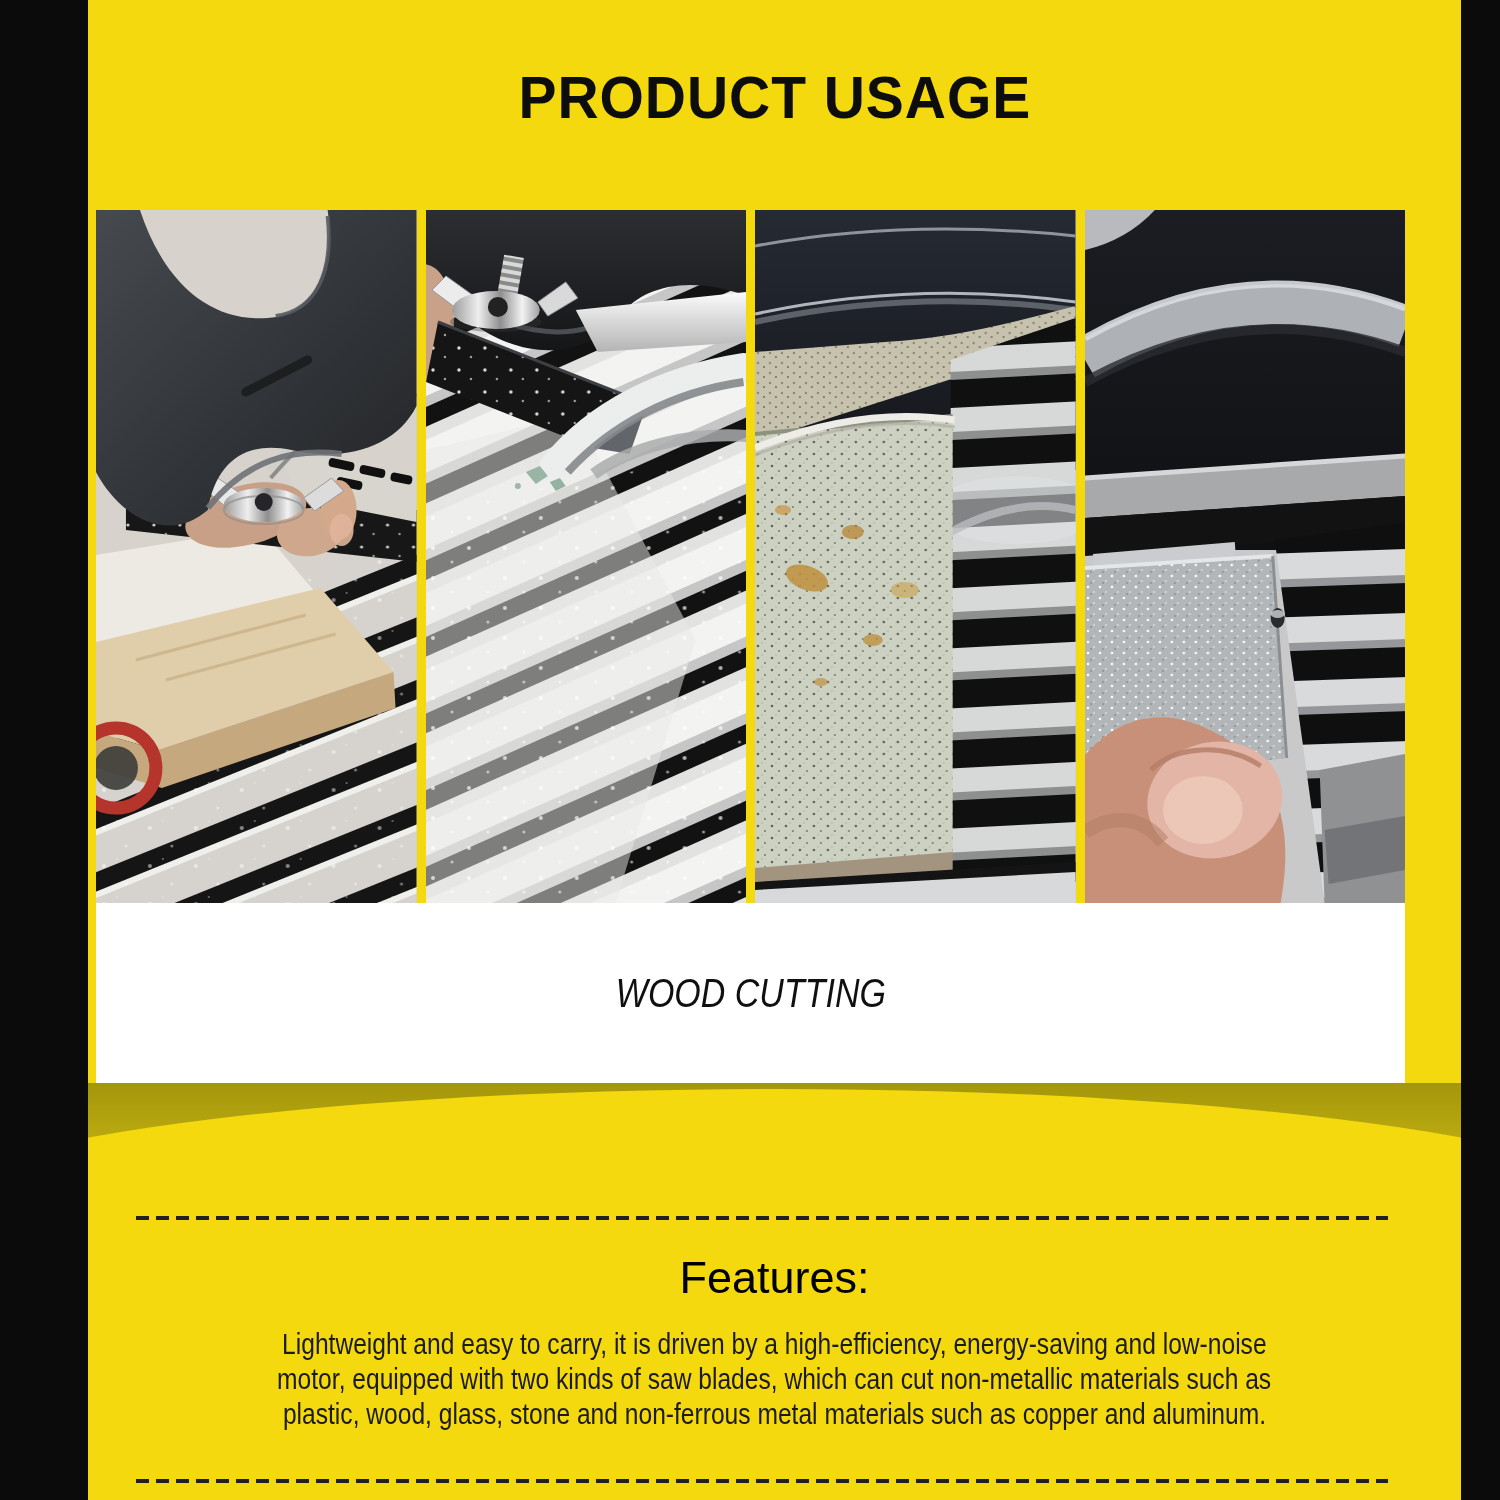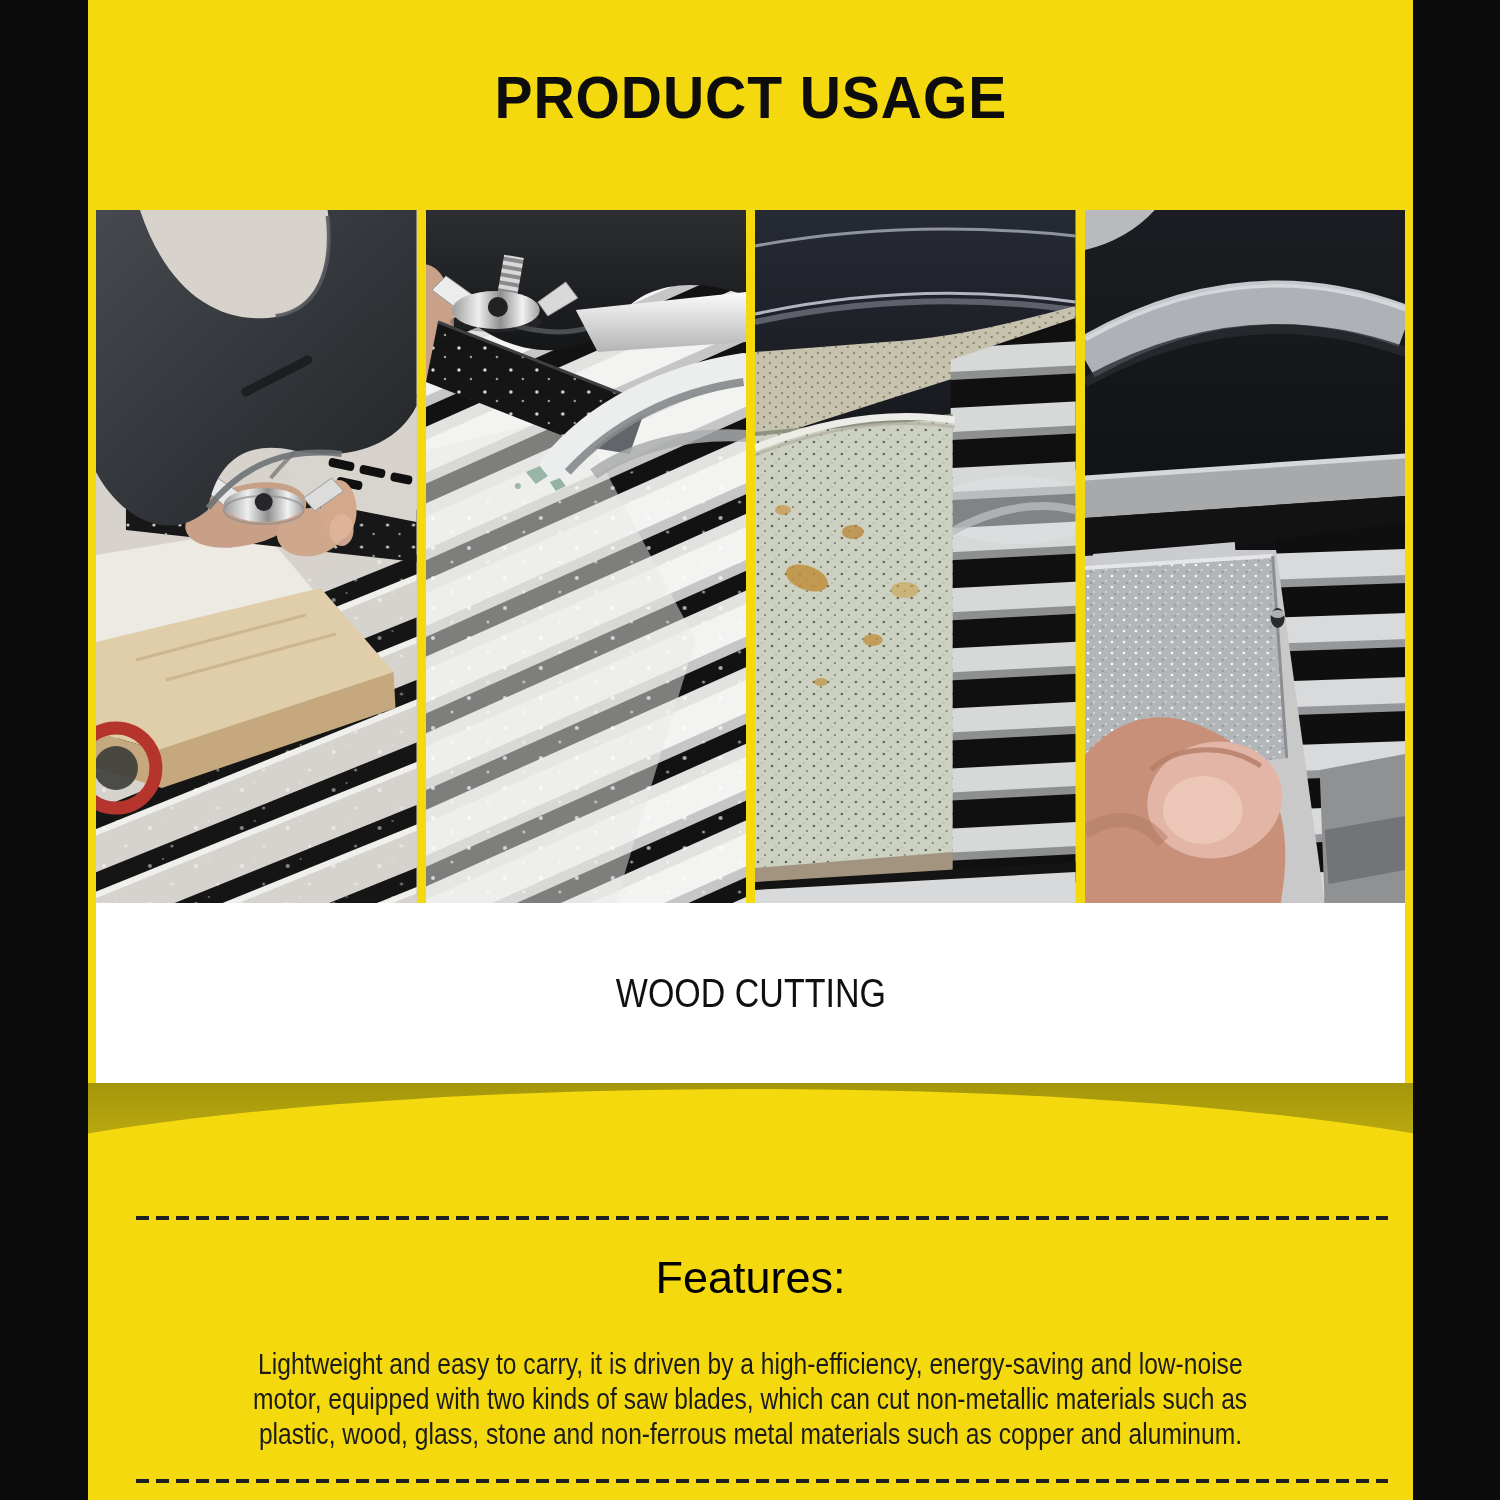--- a/index.html
+++ b/index.html
@@ -5,39 +5,40 @@
   html,body{margin:0;padding:0;background:#000;}
   .canvas{
     position:relative; width:1500px; height:1500px; overflow:hidden;
     background:#0B0B0B;
     font-family:"Liberation Sans", sans-serif;
     -webkit-font-smoothing:antialiased;
   }
   .sheet{
     position:absolute; left:88px; top:0; width:1325px; height:1500px;
     background:#F4D90E;
+    padding-left:48px;
   }
   
   .title{
     position:absolute; top:66px; left:0; width:100%;
     text-align:center; font-weight:700; font-size:60px; line-height:64px;
     color:#0d0d0d; letter-spacing:1px;
   }
   .title span{display:inline-block; transform:scaleX(.95); white-space:nowrap;}
   
   .photos-row{
     position:absolute; left:8px; top:210px; width:1309px; height:693px;
     display:flex; gap:9px;
   }
   .photo{flex:1; position:relative; overflow:hidden; background:#c9c9c9;}
   .photo svg{display:block; width:100%; height:100%;}
   
   .labels-row{
     position:absolute; left:8px; top:903px; width:1309px; height:180px;
-    display:flex; gap:9px;
+    display:flex; gap:9px;font-style:italic;
   }
   .label-card{
     flex:1; background:#FFFFFF; display:flex; align-items:center; justify-content:center;
   }
   .label-card span{
     display:inline-block; font-size:40px; color:#101010; white-space:nowrap;
     transform:scaleX(.85);
   }
   
   .fold-band{
@@ -58,21 +59,21 @@
     position:absolute; left:48px; width:1252px; height:4px;
     background:repeating-linear-gradient(90deg,#202020 0 13px,transparent 13px 20px);
   }
   .dashes.top{top:1216px;}
   .dashes.bottom{top:1479px;}
   
   .features-heading{
     position:absolute; top:1254px; left:0; width:100%;
     text-align:center; font-size:45px; line-height:48px; color:#000000;
   }
-  .features-lines{position:absolute; top:1326px; left:0; width:100%; text-align:center;margin-top:20px;}
+  .features-lines{position:absolute; top:1326px; left:0; width:100%; text-align:center;}
   .features-line{height:35px; line-height:35px; font-size:30px; color:#1b1b1b;}
   .features-line span{display:inline-block; transform:scaleX(.82); white-space:nowrap;}
 </style>
 </head>
 <body>
 
 <div class="canvas">
   <div class="sheet">
 
     <div class="title">

